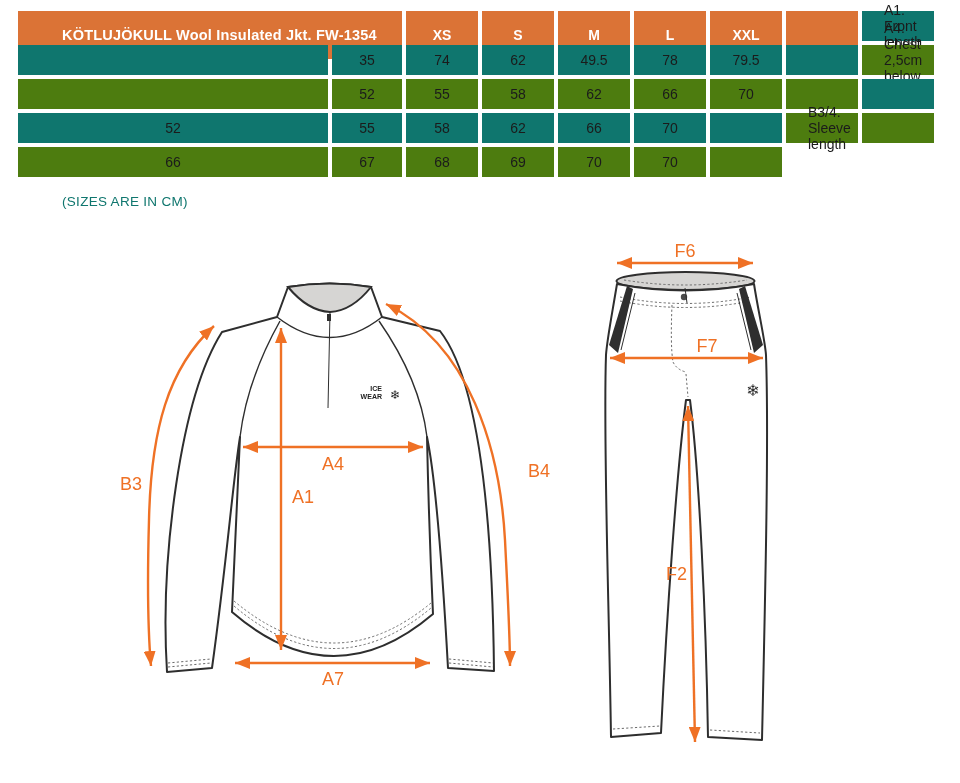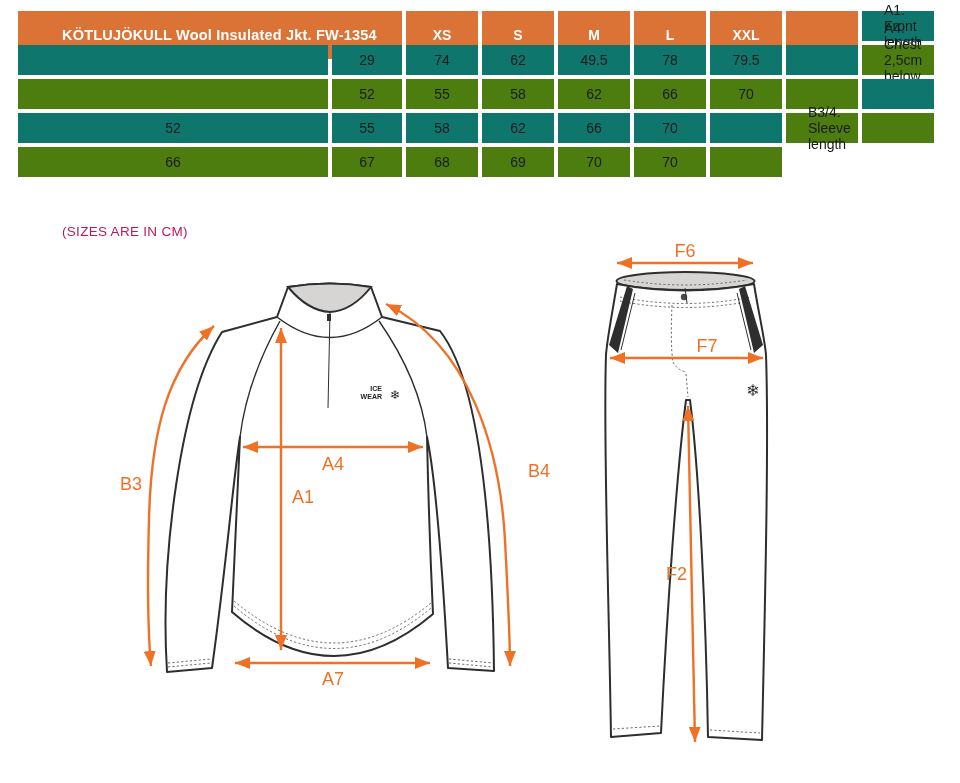--- a/index.html
+++ b/index.html
@@ -13,21 +13,21 @@
                 grid-auto-rows:30px; gap:4px; }
   .th { background:#DB7336; color:#fff; font-weight:bold; font-size:14px;
         height:48px; display:flex; align-items:center; justify-content:center; }
   .th.title-cell { grid-column:1 / 3; justify-content:flex-start; padding-left:44px;
                    font-size:14.5px; letter-spacing:.2px; }
   .td { font-size:14px; color:#1b1b1b; display:flex; align-items:center; justify-content:center; }
   .td.label-cell { justify-content:flex-start; padding-left:22px; }
   .row-dark  { background:#0f766e; }
   .row-light { background:#4d7c0f; }
 
-  .cm-note { position:absolute; left:62px; top:224px; color:#be185d;
+  .cm-note { position:absolute; left:62px; top:194px; color:#0f766e;
              font-size:13.5px; letter-spacing:.3px; }
 
   
   svg.diagram { position:absolute; left:0; top:0; width:960px; height:783px; }
   .outline { fill:#ffffff; stroke:#2e2e2e; stroke-width:2; stroke-linejoin:round; }
   .grayfill { fill:#D6D5D3; stroke:#2e2e2e; stroke-width:2; }
   .seam   { fill:none; stroke:#2e2e2e; stroke-width:1.4; }
   .thin   { fill:none; stroke:#2e2e2e; stroke-width:1; }
   .stitch { fill:none; stroke:#6a6a6a; stroke-width:1; stroke-dasharray:2.2 2.2; }
   .ann    { fill:none; stroke:#EF7125; stroke-width:2.4; }
@@ -45,21 +45,21 @@
     <div class="th title-cell">KÖTLUJÖKULL Wool Insulated Jkt. FW-1354</div>
     <div class="th">XS</div>
     <div class="th">S</div>
     <div class="th">M</div>
     <div class="th">L</div>
     <div class="th">XXL</div>
     <div class="th"></div>
 
     <div class="td label-cell row-dark">A1. Front length</div>
     <div class="td row-dark"></div>
-    <div class="td row-dark">29</div>
+    <div class="td row-dark">35</div>
     <div class="td row-dark">74</div>
     <div class="td row-dark">62</div>
     <div class="td row-dark">49.5</div>
     <div class="td row-dark">78</div>
     <div class="td row-dark">79.5</div>
     <div class="td row-dark"></div>
 
     <div class="td label-cell row-light">A4. Chest 2,5cm below armpit</div>
     <div class="td row-light"></div>
     <div class="td row-light">52</div>

